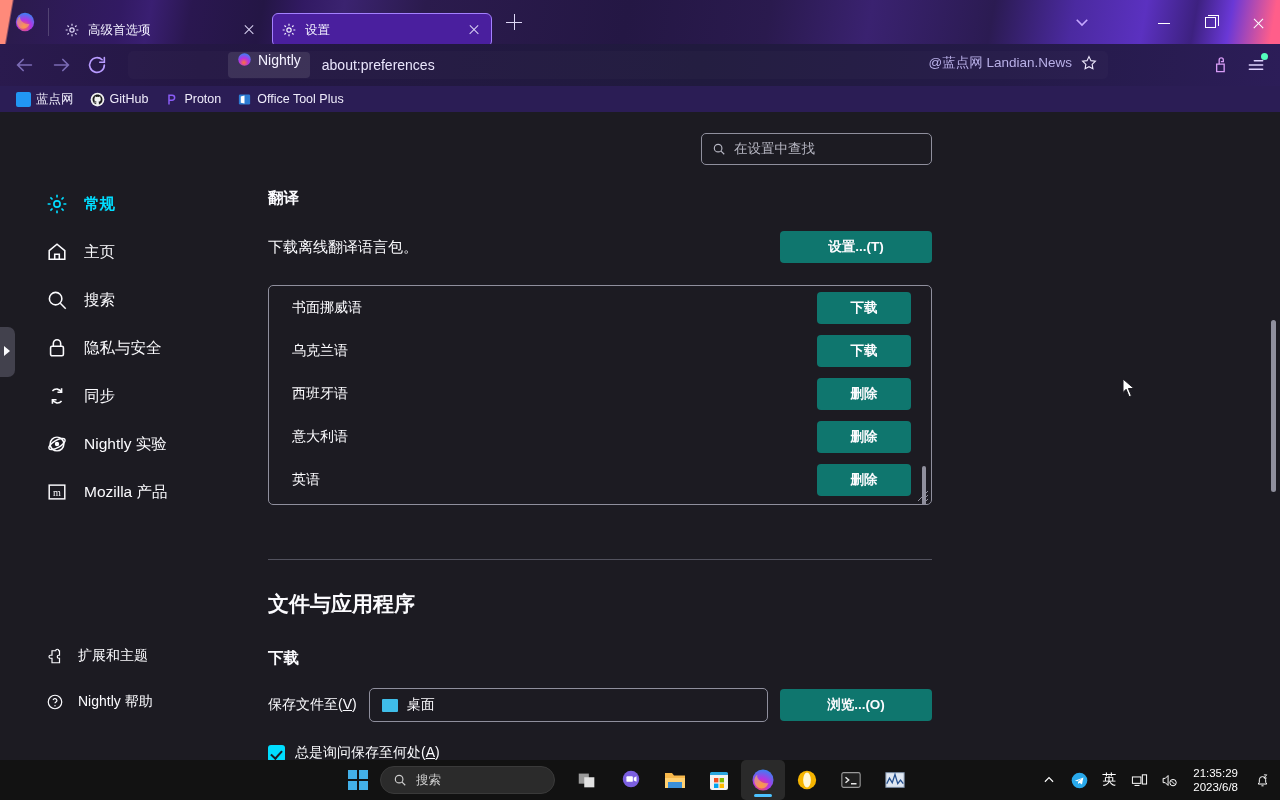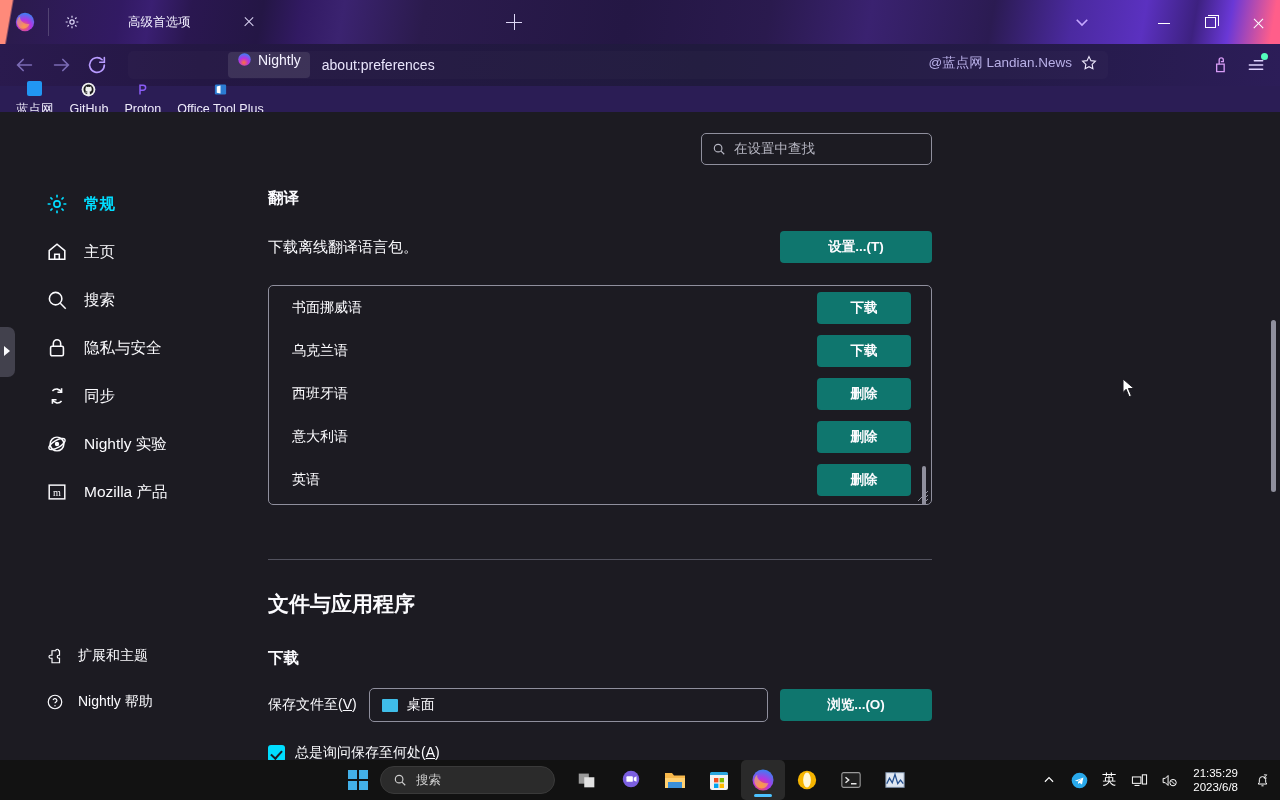--- a/index.html
+++ b/index.html
@@ -26,22 +26,22 @@
         #3d2180 1180px, #6a38d6 1215px,
         #ff5e8a 1258px, #ff5e8a 1280px);
     overflow: hidden;
   }
   .tb-logo {
     position: absolute; left: 14px; top: 11px; width: 22px; height: 22px;
   }
   .tb-sep { position: absolute; left: 48px; top: 8px; width: 1px; height: 28px; background: rgba(255,255,255,.18); }
 
   .tab {
-    position: absolute; top: 5px; height: 34px; border-radius: 6px;
-    display: flex; align-items: center; padding: 0 8px; gap: 40px;
+    position: absolute; top: 13px; height: 34px; border-radius: 6px;
+    display: flex; align-items: center; padding: 0 8px;
   }
   .tab.inactive { left: 56px; width: 210px; }
   .tab.active {
     left: 272px; width: 220px;
     background: #4a1f9e; border: 1px solid #a480ff;
   }
   .tab-icon { width: 16px; height: 16px; flex: 0 0 16px; margin-right: 8px; }
   .tab-title {
     flex: 1; color: #f2f0ff; font-size: 12.5px;
     white-space: nowrap; overflow: hidden; text-overflow: ellipsis;
@@ -116,21 +116,21 @@
   .menu-dot {
     position: absolute; right: -2px; top: -2px; width: 7px; height: 7px;
     border-radius: 50%; background: #54ffbd;
   }
 
   
   .bmbar {
     position: absolute; left: 0; top: 86px; width: 1280px; height: 26px;
     background: #2b1d55; display: flex; align-items: center; padding-left: 10px; gap: 4px;
   }
-  .bm { display: flex; align-items: center; gap: 5px; padding: 2px 6px; border-radius: 3px; flex-direction: column; }
+  .bm { display: flex; align-items: center; gap: 5px; padding: 2px 6px; border-radius: 3px; }
   .bm .bi { width: 15px; height: 15px; flex: 0 0 15px; }
   .bm .bl { color: #efecfb; font-size: 12.5px; white-space: nowrap; }
 
   
   .page {
     position: absolute; left: 0; top: 112px; width: 1280px; height: 648px;
     background: #1c1b22;
   }
   .sidebar-handle {
     position: absolute; left: 0; top: 215px; width: 15px; height: 50px;
@@ -280,20 +280,28 @@
 
     <div class="tab inactive">
       <svg class="tab-icon" viewBox="0 0 24 24" fill="none" stroke="#ded7f7" stroke-width="1.8">
         <circle cx="12" cy="12" r="3.2"></circle>
         <path d="M12 2.5v3M12 18.5v3M2.5 12h3M18.5 12h3M5.2 5.2l2.1 2.1M16.7 16.7l2.1 2.1M18.8 5.2l-2.1 2.1M7.3 16.7l-2.1 2.1"></path>
       </svg>
       <span class="tab-title">高级首选项</span>
       <span class="tab-close"></span>
     </div>
 
+    <div class="tab active">
+      <svg class="tab-icon" viewBox="0 0 24 24" fill="none" stroke="#f2f0ff" stroke-width="1.8">
+        <circle cx="12" cy="12" r="3.2"></circle>
+        <path d="M12 2.5v3M12 18.5v3M2.5 12h3M18.5 12h3M5.2 5.2l2.1 2.1M16.7 16.7l2.1 2.1M18.8 5.2l-2.1 2.1M7.3 16.7l-2.1 2.1"></path>
+      </svg>
+      <span class="tab-title">设置</span>
+      <span class="tab-close"></span>
+    </div>
 
     <div class="newtab"></div>
 
     <svg class="tb-listall" viewBox="0 0 24 24" fill="none" stroke="#c6a8ff" stroke-width="2.2">
       <path d="M5 9l7 7 7-7"></path>
     </svg>
 
     <div class="wc wc-min">
         <i></i>
       </div>

